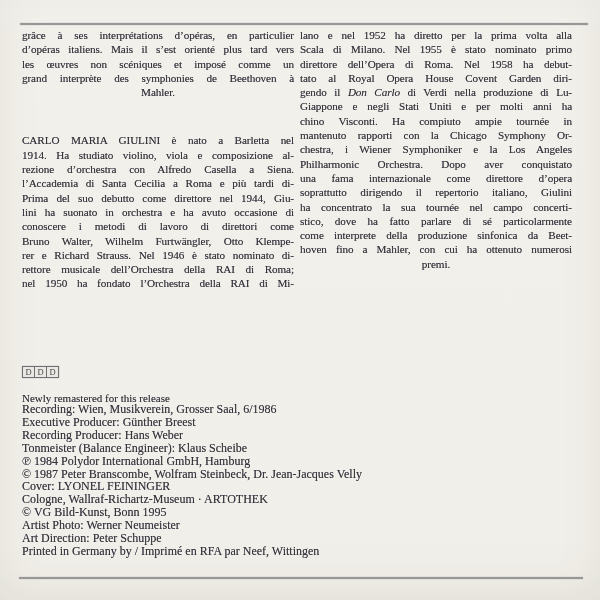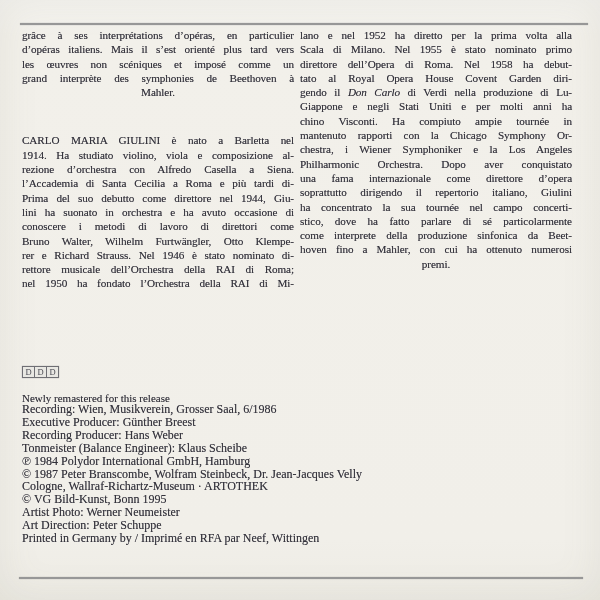--- a/index.html
+++ b/index.html
@@ -113,20 +113,21 @@
 
   <div class="remaster">Newly remastered for this release</div>
 
   <div class="credits">
       <div class="cline"><span>Recording: Wien, Musikverein, Grosser Saal, 6/1986</span></div>
       <div class="cline"><span>Executive Producer: Günther Breest</span></div>
       <div class="cline"><span>Recording Producer: Hans Weber</span></div>
       <div class="cline"><span>Tonmeister (Balance Engineer): Klaus Scheibe</span></div>
       <div class="cline"><span>℗ 1984 Polydor International GmbH, Hamburg</span></div>
       <div class="cline"><span>© 1987 Peter Branscombe, Wolfram Steinbeck, Dr. Jean-Jacques Velly</span></div>
+      <div class="cline"><span>Cover: LYONEL FEININGER</span></div>
       <div class="cline"><span>Cologne, Wallraf-Richartz-Museum · ARTOTHEK</span></div>
       <div class="cline"><span>© VG Bild-Kunst, Bonn 1995</span></div>
       <div class="cline"><span>Artist Photo: Werner Neumeister</span></div>
       <div class="cline"><span>Art Direction: Peter Schuppe</span></div>
       <div class="cline"><span>Printed in Germany by / Imprimé en RFA par Neef, Wittingen</span></div>
     </div>
 
   <div class="rule bottom"></div>
 </div>
 

